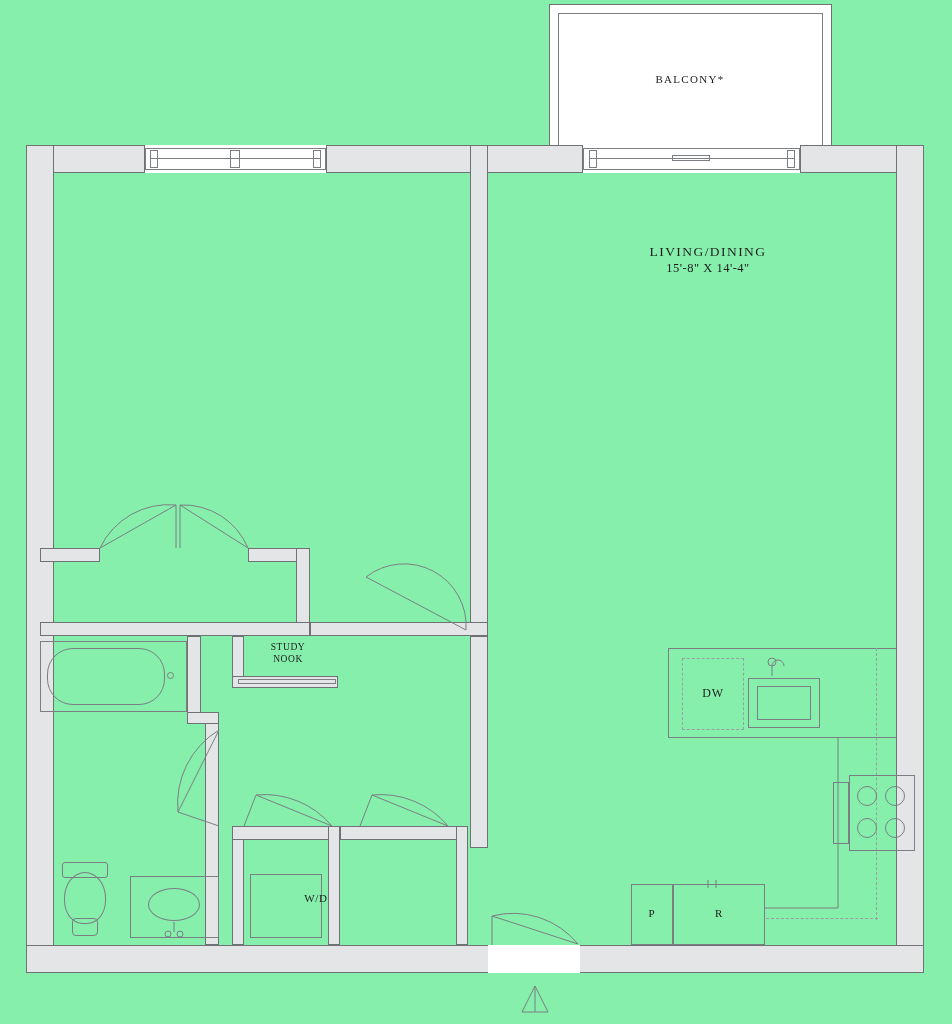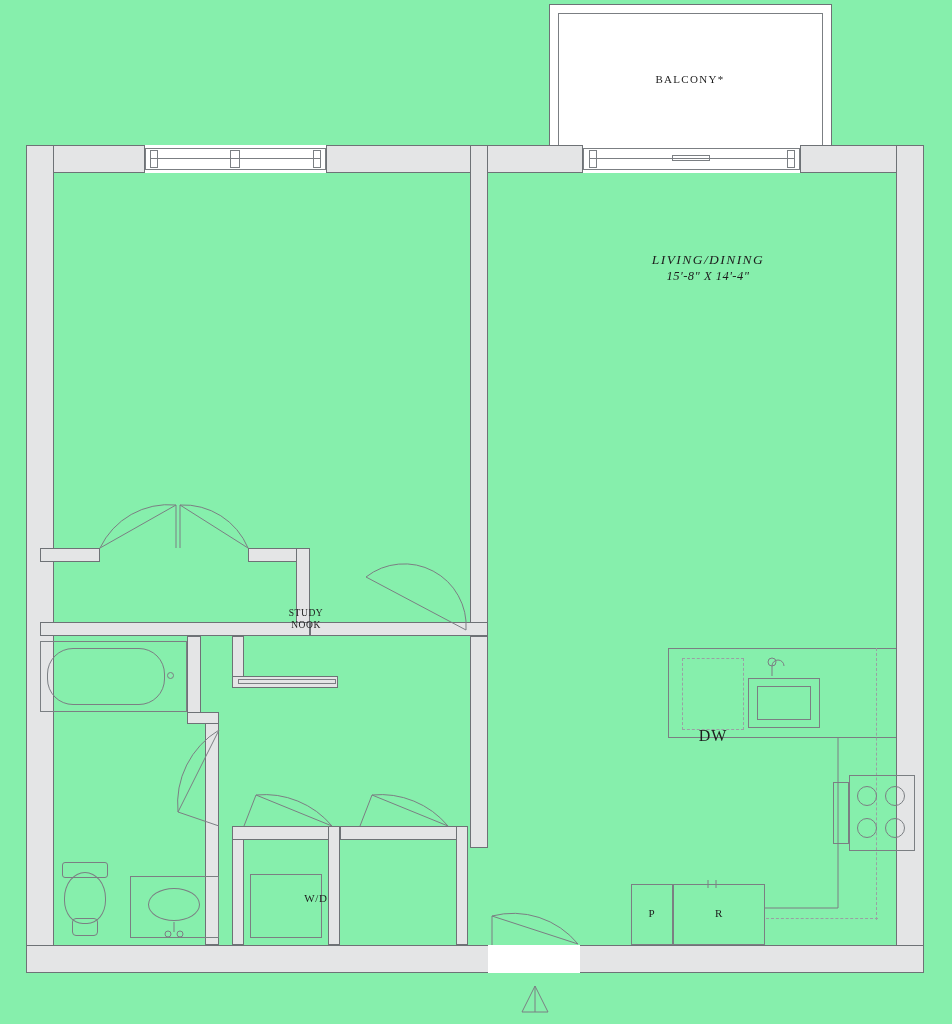--- a/index.html
+++ b/index.html
@@ -120,21 +120,21 @@
 
   <div class="wall" style="left:40px; top:548px; width:60px; height:14px;"></div>
   <div class="wall" style="left:248px; top:548px; width:62px; height:14px;"></div>
 
   <div class="wall" style="left:296px; top:548px; width:14px; height:88px;"></div>
   <div class="wall" style="left:40px; top:622px; width:270px; height:14px;"></div>
 
   <div class="wall" style="left:310px; top:622px; width:178px; height:14px;"></div>
 
 
-  <div class="label" style="left:593px; top:251px; width:230px;font-style:italic;">
+  <div class="label" style="left:593px; top:243px; width:230px;">
     <span class="name">LIVING/DINING</span>
     <span class="dims">15'-8" X 14'-4"</span>
   </div>
 
   <div class="wall" style="left:187px; top:636px; width:14px; height:86px;"></div>
   <div class="wall" style="left:205px; top:722px; width:14px; height:223px;"></div>
   <div class="wall" style="left:187px; top:712px; width:32px; height:12px;"></div>
 
   <div class="wall" style="left:232px; top:636px; width:12px; height:52px;"></div>
   <div class="wall" style="left:232px; top:676px; width:106px; height:12px;"></div>
@@ -153,40 +153,40 @@
   <div class="outline" style="left:47px; top:648px; width:118px; height:57px; border-radius:26px;"></div>
   <div class="outline" style="left:167px; top:672px; width:7px; height:7px; border-radius:50%;"></div>
 
   <div class="outline" style="left:62px; top:862px; width:46px; height:16px; border-radius:3px;"></div>
   <div class="outline" style="left:64px; top:872px; width:42px; height:52px; border-radius:50% 50% 45% 45%;"></div>
   <div class="outline" style="left:72px; top:918px; width:26px; height:18px; border-radius:4px;"></div>
 
   <div class="outline" style="left:130px; top:876px; width:89px; height:62px;"></div>
   <div class="outline" style="left:148px; top:888px; width:52px; height:33px; border-radius:50%;"></div>
 
-  <div class="label label-sm" style="left:243px; top:608px; width:90px;padding-left:18px;">
+  <div class="label label-sm" style="left:243px; top:642px; width:90px;">
     <span class="name">STUDY</span>
     <span class="name">NOOK</span>
   </div>
 
   <div class="outline" style="left:250px; top:874px; width:72px; height:64px;"></div>
   <div class="label label-sm" style="left:250px; top:893px; width:72px;padding-left:30px;">
     <span class="name" style="font-size:11px;">W/D</span>
   </div>
 
   <div class="line" style="left:668px; top:648px; width:228px; height:1px;"></div>
   <div class="line" style="left:668px; top:648px; width:1px; height:90px;"></div>
   <div class="line" style="left:668px; top:737px; width:228px; height:1px;"></div>
 
   <div class="dashed" style="left:876px; top:648px; width:20px; height:272px; border-left:1px dashed #9aa0a4; border-top:none; border-right:none; border-bottom:none;"></div>
   <div class="dashed" style="left:766px; top:918px; width:112px; height:1px; border:none; border-top:1px dashed #9aa0a4;"></div>
 
   <div class="dashed" style="left:682px; top:658px; width:62px; height:72px;"></div>
   <div class="label label-sm" style="left:682px; top:688px; width:62px;">
-    <span class="name" style="font-size:16px;margin-top:42px;">DW</span>
+    <span class="name" style="font-size:12px;">DW</span>
   </div>
 
   <div class="outline" style="left:748px; top:678px; width:72px; height:50px;"></div>
   <div class="outline" style="left:757px; top:686px; width:54px; height:34px;"></div>
 
   <div class="outline" style="left:849px; top:775px; width:66px; height:76px;"></div>
   <div class="outline" style="left:833px; top:782px; width:16px; height:62px;"></div>
   <div class="outline" style="left:857px; top:786px; width:20px; height:20px; border-radius:50%;"></div>
   <div class="outline" style="left:885px; top:786px; width:20px; height:20px; border-radius:50%;"></div>
   <div class="outline" style="left:857px; top:818px; width:20px; height:20px; border-radius:50%;"></div>

